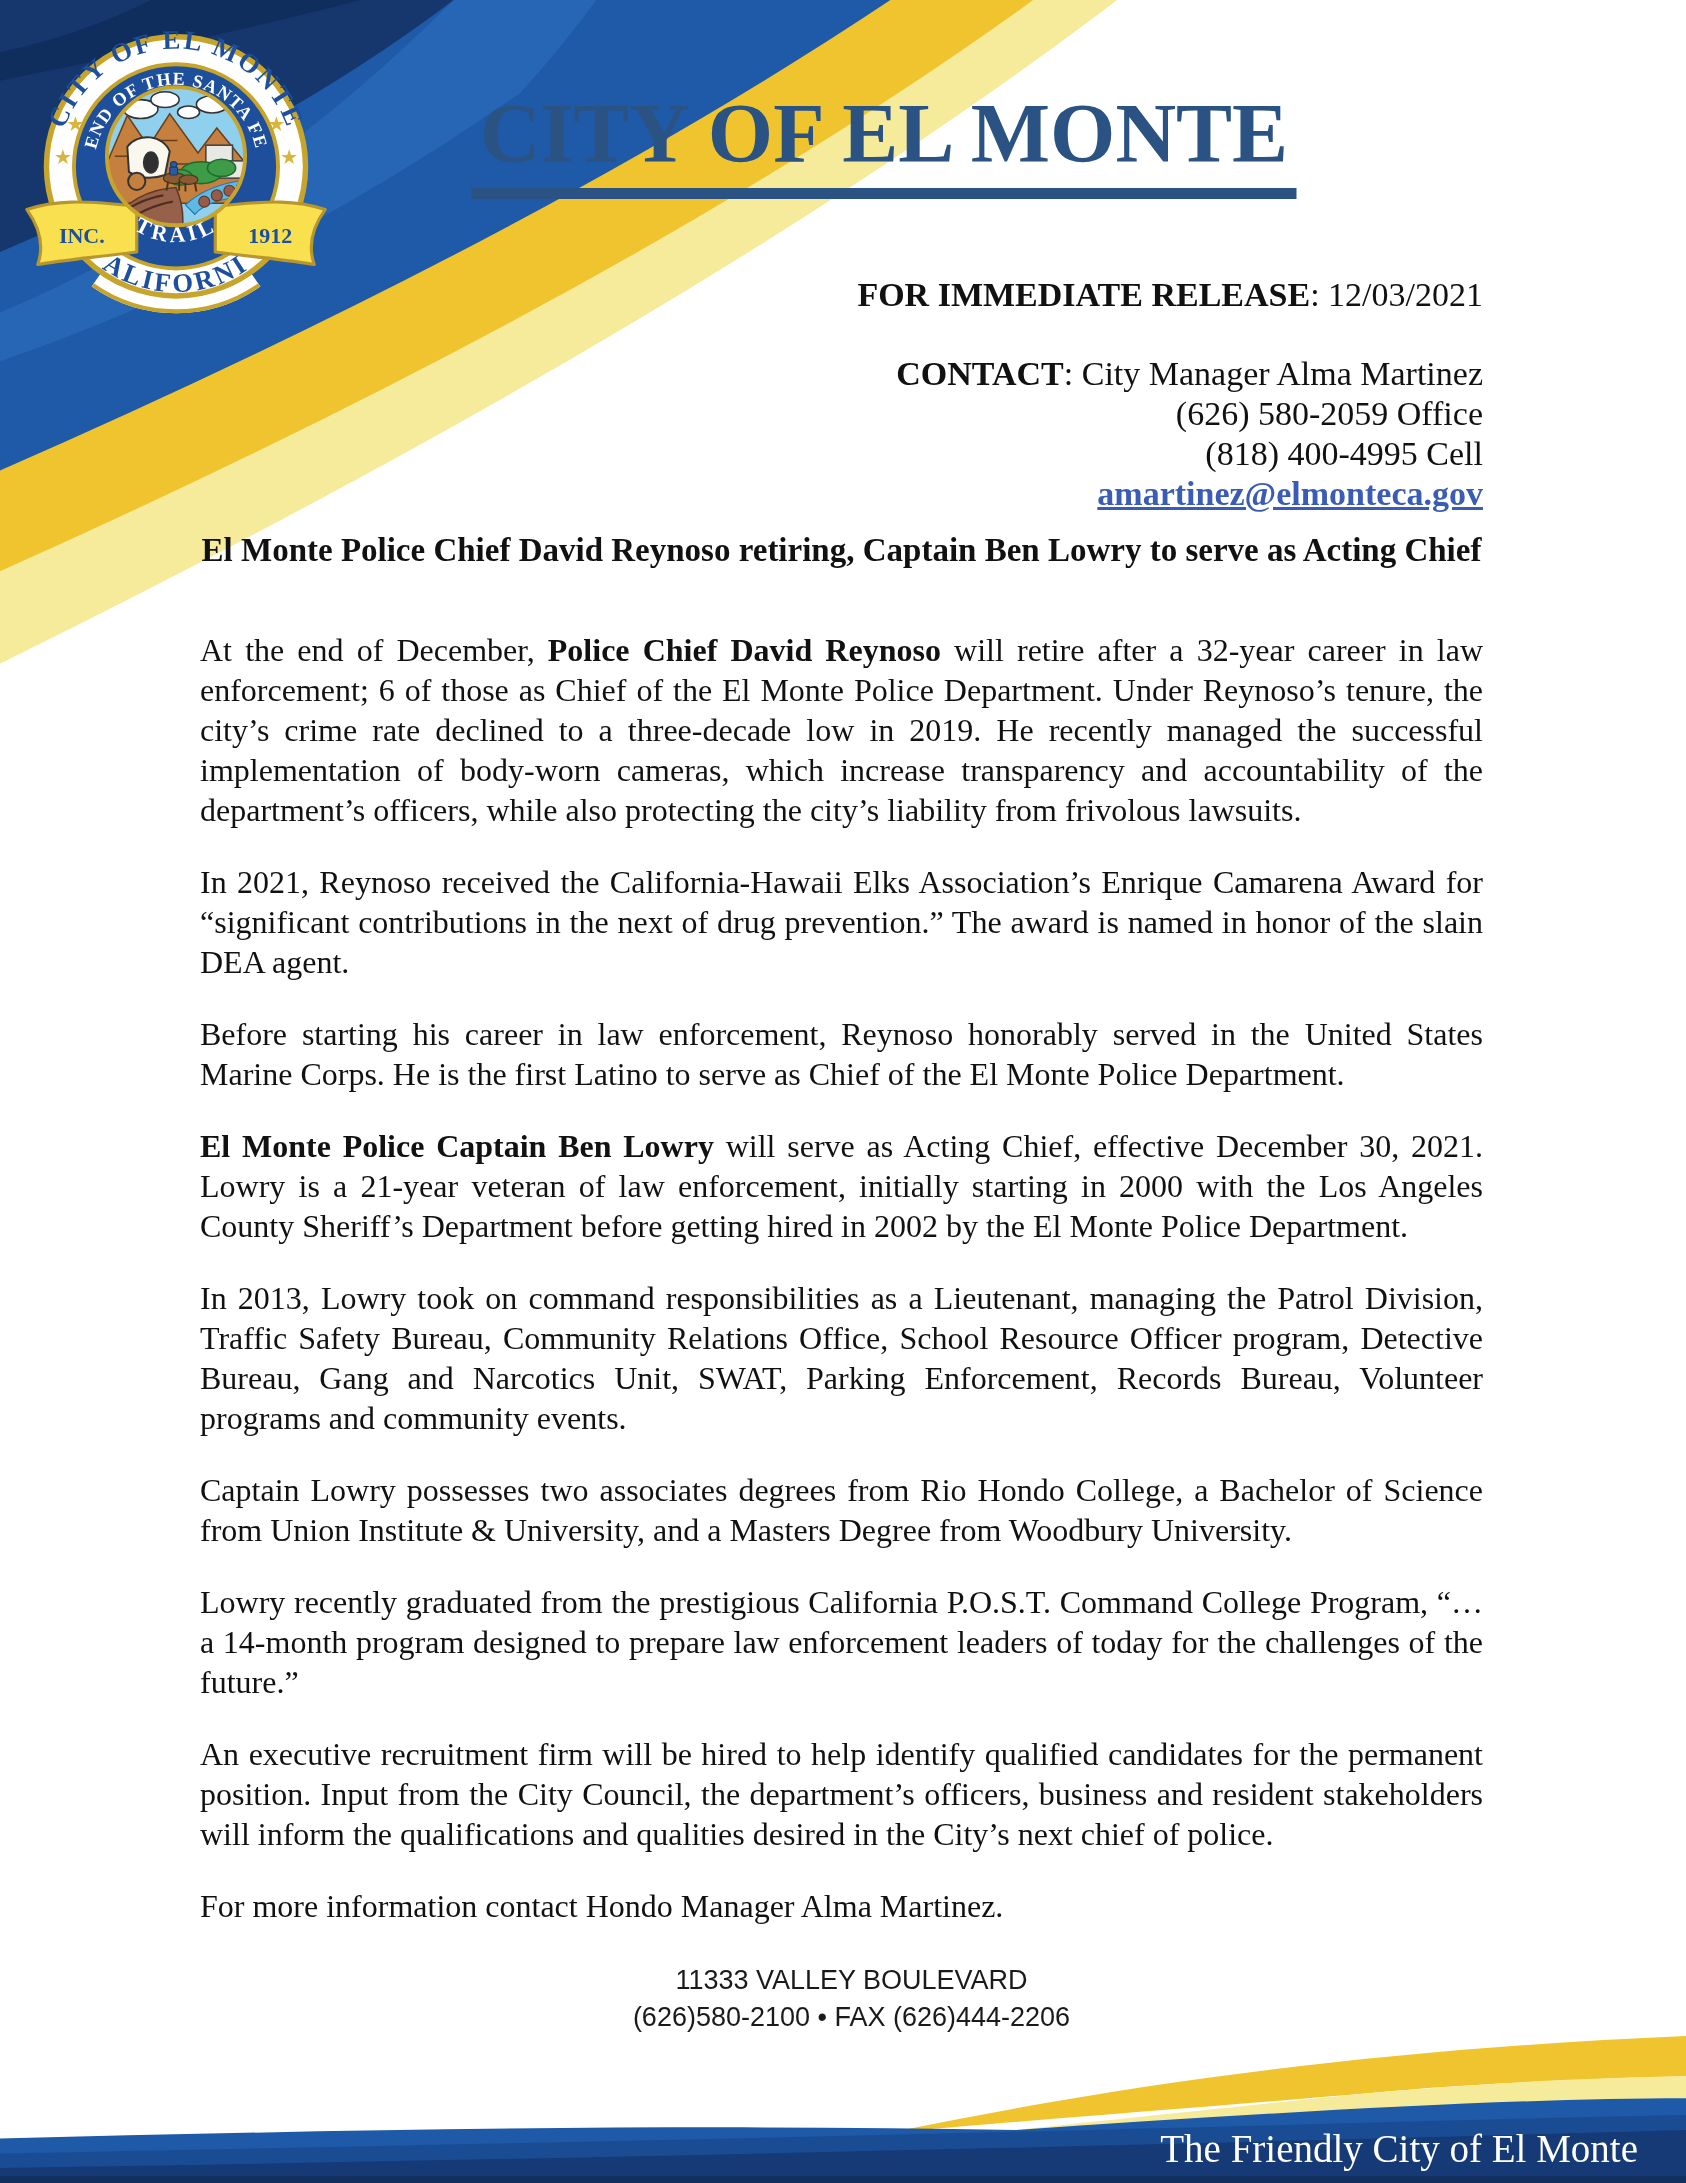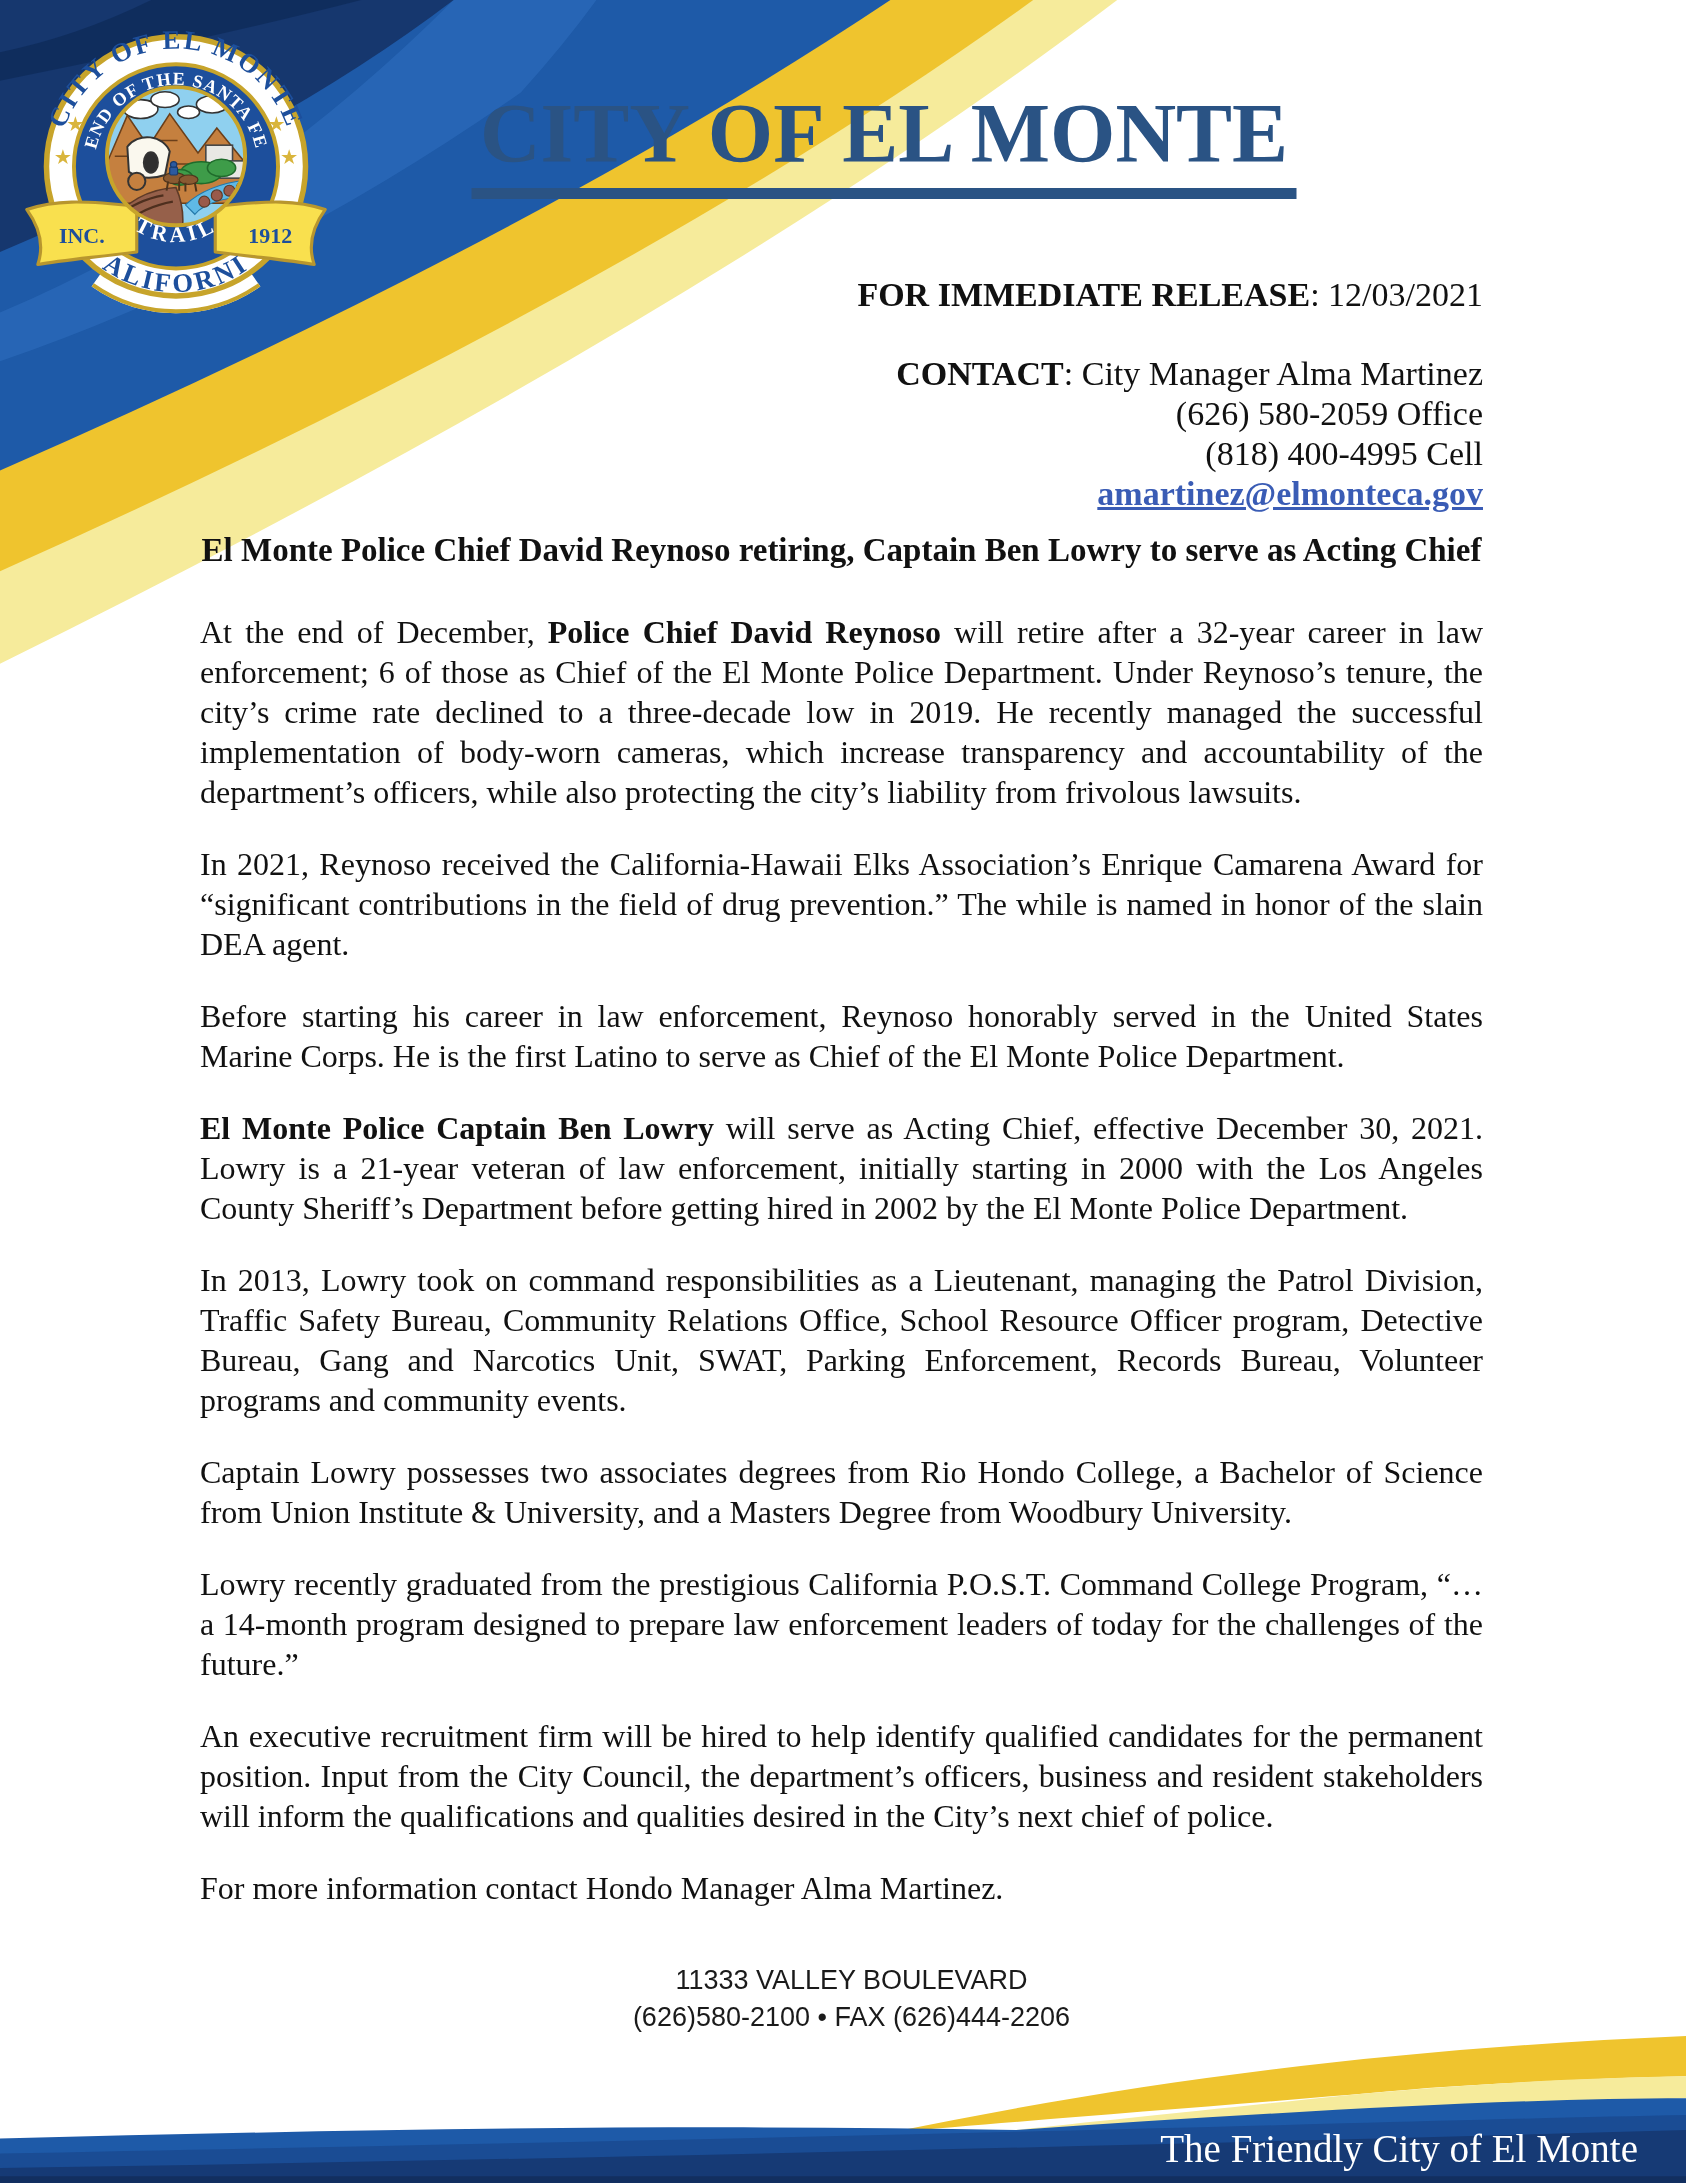--- a/index.html
+++ b/index.html
@@ -28,21 +28,21 @@
   .email-link {
     color:#3A5CB5; font-weight:bold; text-decoration:underline; cursor:pointer;
   }
 
   .headline {
     position:absolute; top:532px; left:200px; width:1283px;
     text-align:center; font-weight:bold; font-size:33px; color:#111;
   }
 
   .body-text {
-    position:absolute; top:612px; left:200px; width:1283px;
+    position:absolute; top:630px; left:200px; width:1283px;
     font-size:32px; line-height:40px; text-align:justify; color:#111;
   }
   .body-text p { margin:0 0 32px 0; }
 
   .footer-address {
     position:absolute; top:1962px; left:0; width:1687px; text-align:center;
     font-family:"Liberation Sans", sans-serif; font-size:27px; line-height:37px;
     color:#1a1a1a;
     padding-left:16px;
   }
@@ -168,21 +168,21 @@
     <div><b>CONTACT</b><span>: City Manager Alma Martinez</span></div>
     <div>(626) 580-2059 Office</div>
     <div>(818) 400-4995 Cell</div>
     <div><a class="email-link">amartinez@elmonteca.gov</a></div>
   </div>
 
   <div class="headline">El Monte Police Chief David Reynoso retiring, Captain Ben Lowry to serve as Acting Chief</div>
 
   <div class="body-text">
     <p><span>At the end of December, </span><b>Police Chief David Reynoso</b><span> will retire after a 32-year career in law enforcement; 6 of those as Chief of the El Monte Police Department. Under Reynoso’s tenure, the city’s crime rate declined to a three-decade low in 2019. He recently managed the successful implementation of body-worn cameras, which increase transparency and accountability of the department’s officers, while also protecting the city’s liability from frivolous lawsuits.</span></p>
-    <p>In 2021, Reynoso received the California-Hawaii Elks Association’s Enrique Camarena Award for “significant contributions in the field of drug prevention.” The while is named in honor of the slain DEA agent.</p>
+    <p>In 2021, Reynoso received the California-Hawaii Elks Association’s Enrique Camarena Award for “significant contributions in the next of drug prevention.” The award is named in honor of the slain DEA agent.</p>
     <p>Before starting his career in law enforcement, Reynoso honorably served in the United States Marine Corps. He is the first Latino to serve as Chief of the El Monte Police Department.</p>
     <p><b>El Monte Police Captain Ben Lowry</b><span> will serve as Acting Chief, effective December 30, 2021. Lowry is a 21-year veteran of law enforcement, initially starting in 2000 with the Los Angeles County Sheriff’s Department before getting hired in 2002 by the El Monte Police Department.</span></p>
     <p>In 2013, Lowry took on command responsibilities as a Lieutenant, managing the Patrol Division, Traffic Safety Bureau, Community Relations Office, School Resource Officer program, Detective Bureau, Gang and Narcotics Unit, SWAT, Parking Enforcement, Records Bureau, Volunteer programs and community events.</p>
     <p>Captain Lowry possesses two associates degrees from Rio Hondo College, a Bachelor of Science from Union Institute &amp; University, and a Masters Degree from Woodbury University.</p>
     <p>Lowry recently graduated from the prestigious California P.O.S.T. Command College Program, “…a 14-month program designed to prepare law enforcement leaders of today for the challenges of the future.”</p>
     <p>An executive recruitment firm will be hired to help identify qualified candidates for the permanent position. Input from the City Council, the department’s officers, business and resident stakeholders will inform the qualifications and qualities desired in the City’s next chief of police.</p>
     <p>For more information contact Hondo Manager Alma Martinez.</p>
   </div>
 
   <div class="footer-address">

